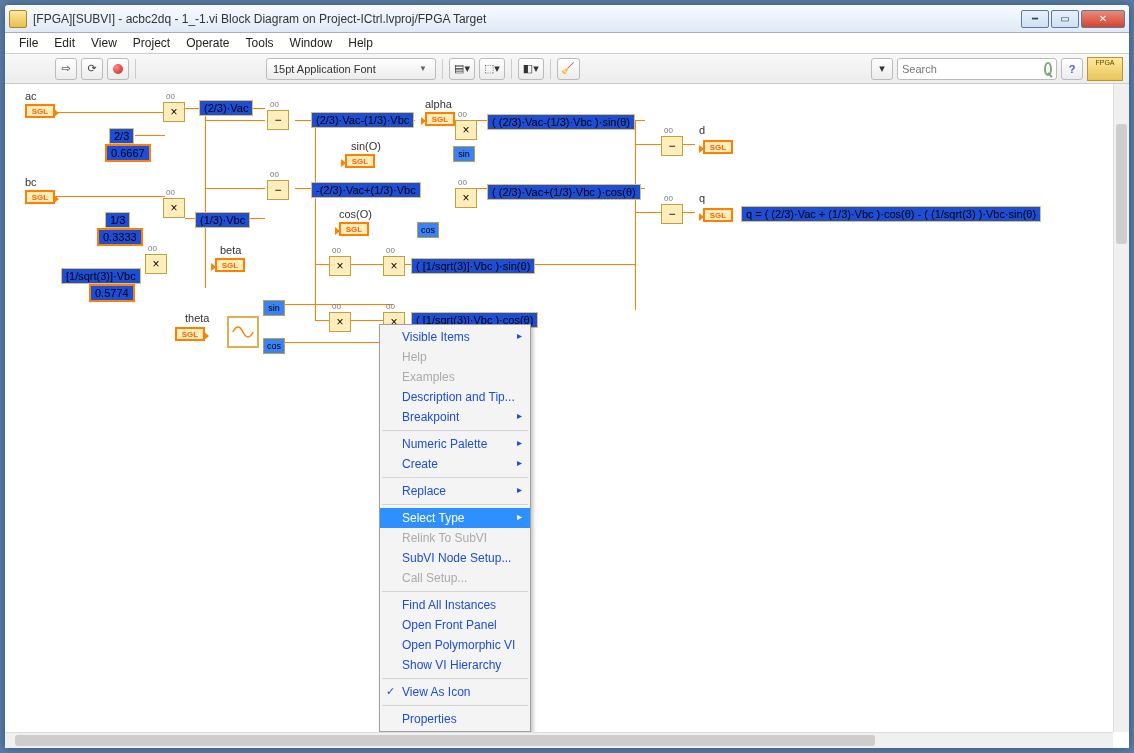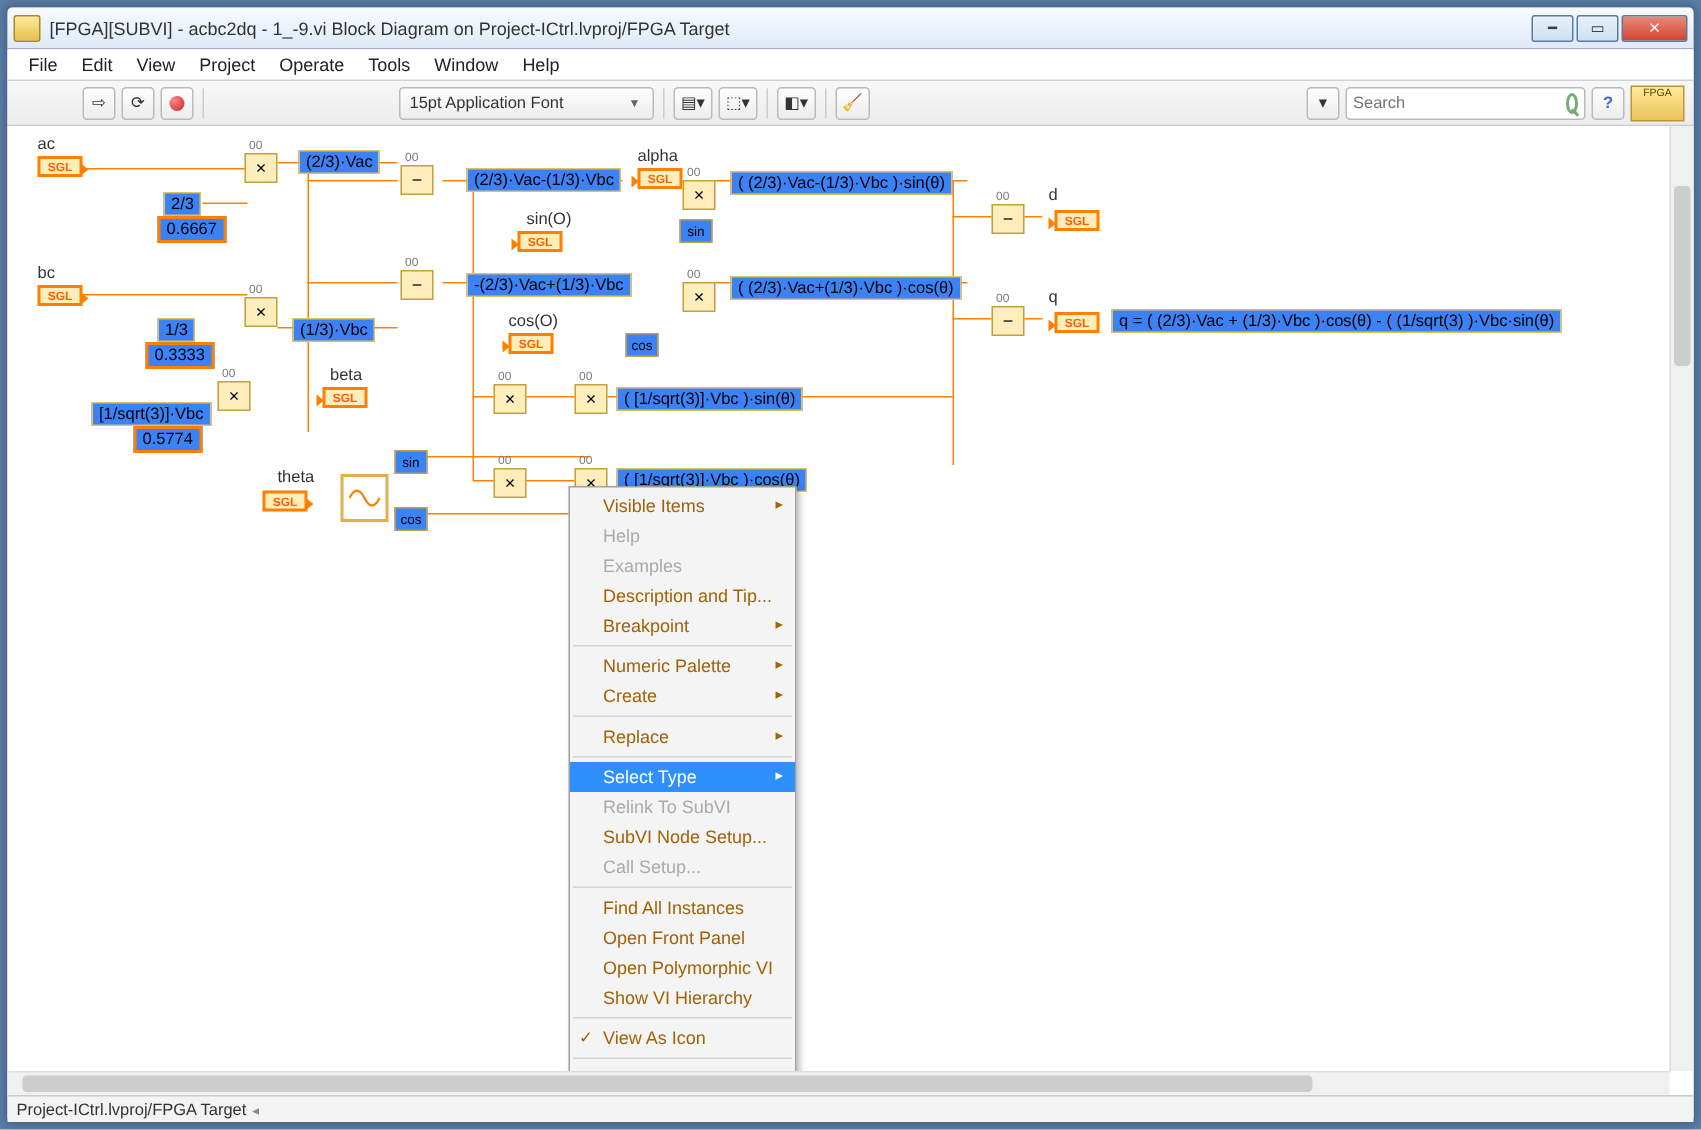--- a/index.html
+++ b/index.html
@@ -30,48 +30,48 @@
 .canvas { flex: 1; position: relative; background: #fff; overflow: hidden; }
 .scroll-v { position: absolute; right: 0; top: 0; bottom: 16px; width: 16px; background: #f0f0f0; border-left: 1px solid #ddd; }
 .scroll-v .thumb { position: absolute; left: 2px; right: 2px; top: 40px; height: 120px; background: #cdcdcd; border-radius: 3px; }
 .scroll-h { position: absolute; left: 0; right: 16px; bottom: 0; height: 16px; background: #f0f0f0; border-top: 1px solid #ddd; }
 .scroll-h .thumb { position: absolute; top: 2px; bottom: 2px; left: 10px; width: 860px; background: #cdcdcd; border-radius: 3px; }
 .status { height: 18px; background: #f3f3f3; border-top: 1px solid #ccc; display: flex; align-items: center; font-size: 11px; padding: 0 6px; color: #333; }
 .status .tri { margin-left: 4px; font-size: 9px; color: #888; }
 
 
 .lbl { position: absolute; font-size: 11px; color: #333; white-space: nowrap; }
-.ybox { position: absolute; background: #3b82f6; border: 1px solid #e0c060; padding: 1px 4px; font-size: 11px; white-space: nowrap; }
+.ybox { position: absolute; background: #1d4ed8; border: 1px solid #e0c060; padding: 1px 4px; font-size: 11px; white-space: nowrap; }
 .sgl { position: absolute; width: 30px; height: 14px; background: #ffeebb; border: 2px solid #ff8000; font-size: 8px; font-weight: bold; color: #ff6000; display: flex; align-items: center; justify-content: center; }
 .sgl.out::after { content: ""; position: absolute; right: -6px; top: 3px; border-left: 5px solid #ff8000; border-top: 4px solid transparent; border-bottom: 4px solid transparent; }
 .sgl.in::before { content: ""; position: absolute; left: -6px; top: 3px; border-left: 5px solid #ff8000; border-top: 4px solid transparent; border-bottom: 4px solid transparent; }
 .opbox { position: absolute; width: 22px; height: 20px; background: #ffeebb; border: 1px solid #c0a040; display: flex; align-items: center; justify-content: center; font-size: 12px; }
 .opbox::before { content: "00"; position: absolute; top: -11px; left: 2px; font-size: 8px; color: #777; }
 .wire { position: absolute; background: #ff8000; }
 .wire.h { height: 1px; }
 .wire.v { width: 1px; }
 .subvi { position: absolute; width: 32px; height: 32px; background: #fff; border: 2px solid #e0b050; display: flex; align-items: center; justify-content: center; }
 .sincos { position: absolute; width: 22px; height: 16px; background: #3b82f6; border: 1px solid #c0a040; font-size: 9px; display: flex; align-items: center; justify-content: center; }
 
 
 .ctx { position: absolute; background: #f4f4f4; border: 1px solid #a0a0a0; box-shadow: 2px 2px 4px rgba(0,0,0,.25); font-size: 12px; padding: 2px 0; }
-.ctx .item { padding: 3px 28px 3px 22px; color: #a16207; white-space: nowrap; position: relative; }
+.ctx .item { padding: 3px 28px 3px 22px; color: #1d4ed8; white-space: nowrap; position: relative; }
 .ctx .item.disabled { color: #aaa; }
 .ctx .item.highlight { background: #2e90ff; color: #fff; }
 .ctx .sep { height: 1px; background: #d4d4d4; margin: 3px 2px; }
 .ctx .arrow::after { content: "▸"; position: absolute; right: 8px; font-size: 10px; }
 .ctx .check::before { content: "✓"; position: absolute; left: 6px; font-size: 11px; }
 </style>
 </head>
 <body>
 
 <div class="window">
   <div class="titlebar">
     <div class="app-icon"></div>
-    <div class="titlebar-title">[FPGA][SUBVI] - acbc2dq - 1_-9.vi Block Diagram on Project-ICtrl.lvproj/FPGA Target</div>
+    <div class="titlebar-title">[FPGA][SUBVI] - acbc2dq - 1_-1.vi Block Diagram on Project-ICtrl.lvproj/FPGA Target</div>
     <div class="window-btns">
       <div class="wbtn">━</div>
       <div class="wbtn">▭</div>
       <div class="wbtn close">✕</div>
     </div>
   </div>
 
   <div class="menubar">
     <span>File</span>
     <span>Edit</span>
@@ -240,17 +240,13 @@
 
 
     <div class="scroll-v">
         <div class="thumb"></div>
       </div>
     <div class="scroll-h">
         <div class="thumb"></div>
       </div>
   </div>
 
-  <div class="status">
-    <span>Project-ICtrl.lvproj/FPGA Target</span>
-    <span class="tri">◂</span>
-  </div>
 </div>
 
 </body></html>

